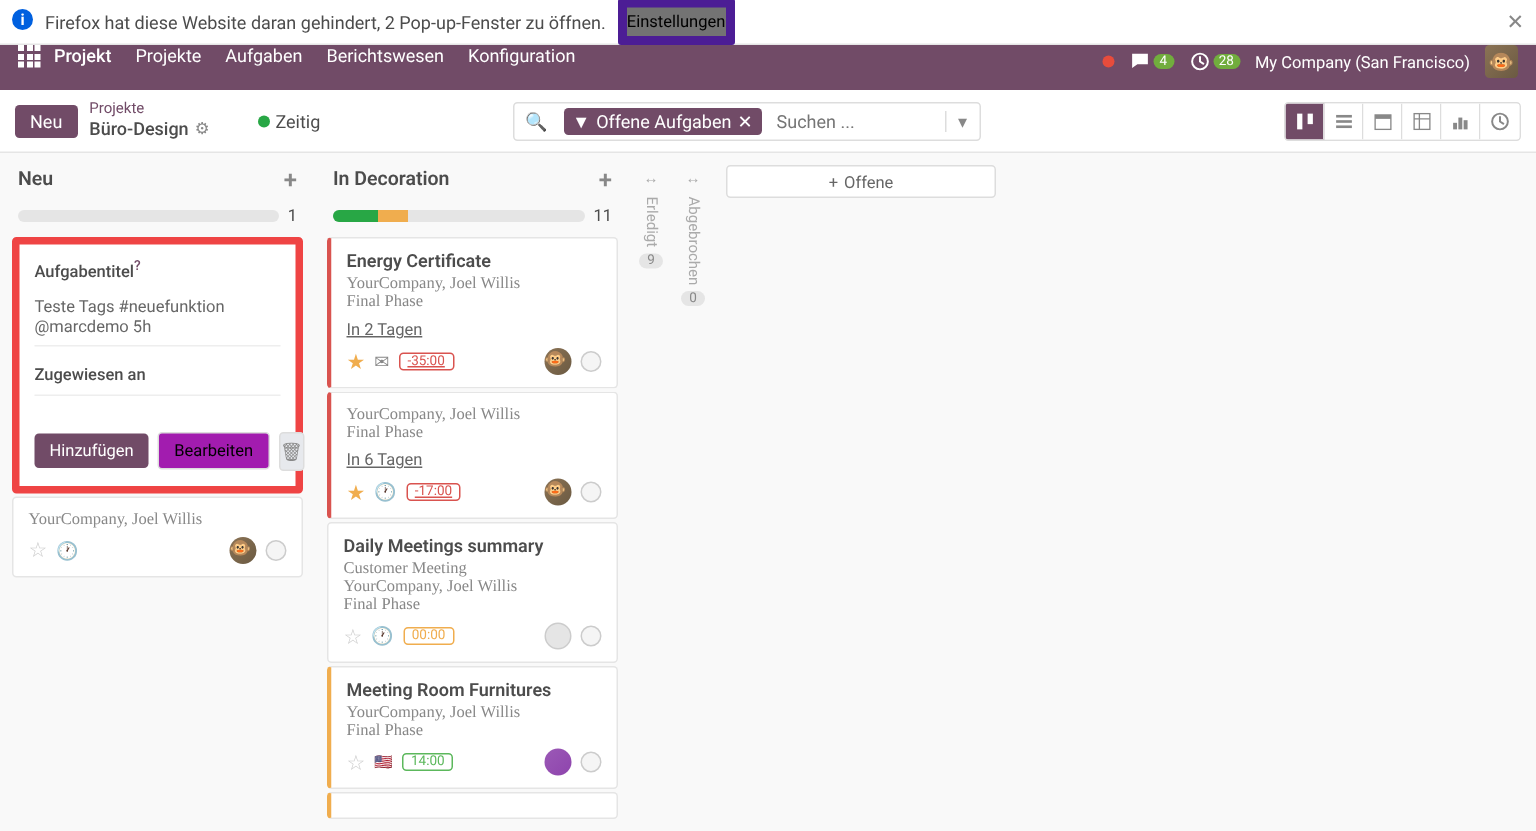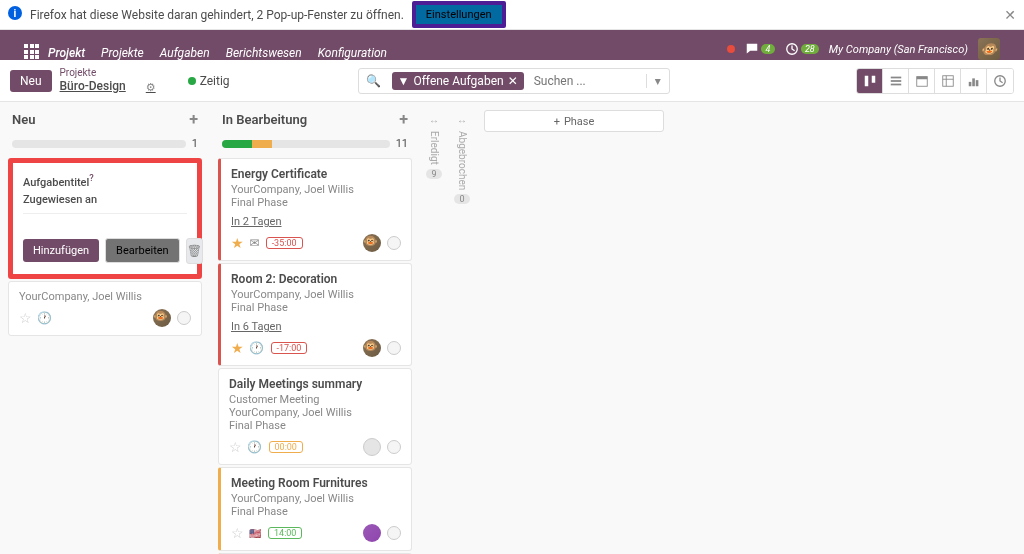--- a/index.html
+++ b/index.html
@@ -1,41 +1,41 @@
 <!DOCTYPE html>
 <html><head>
 <meta charset="utf-8">
 <style>
 * { margin: 0; padding: 0; box-sizing: border-box; font-family: -apple-system, BlinkMacSystemFont, "Segoe UI", Roboto, sans-serif; }
 body { background: #f9f9f9; width: 1024px; height: 554px; overflow: hidden; font-size: 12px; color: #4c4c4c; }
 
 .notification-bar { background: #fff; height: 30px; display: flex; align-items: center; padding: 0 8px; border-bottom: 1px solid #e5e5e5; gap: 8px; }
 .info-icon svg { width: 14px; height: 14px; }
-.settings-btn { background: #0369a1; border: 4px solid #4c1d95; padding: 3px 10px; border-radius: 2px; font-size: 11px; cursor: pointer; }
+.settings-btn { background: #737373; border: 6px solid #4c1d95; padding: 3px 0; border-radius: 2px; font-size: 11px; cursor: pointer; }
 .close-notif { margin-left: auto; color: #888; cursor: pointer; font-size: 14px; }
 
-.top-nav { background: #714b67; height: 30px; display: flex; align-items: flex-end; color: #fff; padding: 0 24px; font-size: 12px; font-style: italic; }
+.top-nav { background: #714b67; height: 30px; display: flex; align-items: flex-start; color: #fff; padding: 0 12px; font-size: 12px; }
 .apps-icon { width: 16px; height: 16px; display: grid; grid-template-columns: repeat(3, 1fr); gap: 1px; margin-right: 8px; cursor: pointer; }
 .apps-icon span { background: #fff; width: 4px; height: 4px; }
 .nav-title { font-weight: 500; margin-right: 16px; }
 .nav-items { display: flex; gap: 16px; }
 .nav-items span { cursor: pointer; }
 .nav-right { margin-left: auto; display: flex; align-items: center; gap: 10px; }
 .red-dot { width: 8px; height: 8px; background: #e74c3c; border-radius: 50%; }
 .chat-badge, .activity-badge { display: flex; align-items: center; gap: 2px; cursor: pointer; }
 .chat-badge svg, .activity-badge svg { width: 14px; height: 14px; }
 .badge-count { background: #71ad3d; color: #fff; font-size: 9px; padding: 0 4px; border-radius: 8px; min-width: 14px; text-align: center; }
 .company-name { font-size: 11px; }
 .avatar { width: 22px; height: 22px; border-radius: 3px; background: linear-gradient(135deg, #8b7355, #6b5a42); display: flex; align-items: center; justify-content: center; font-size: 14px; }
 
 .toolbar { background: #fff; height: 42px; display: flex; align-items: center; padding: 0 10px; border-bottom: 1px solid #e5e5e5; gap: 8px; }
 .new-btn { background: #714b67; color: #fff; border: none; padding: 4px 10px; border-radius: 3px; font-size: 12px; cursor: pointer; }
 .breadcrumb { display: flex; flex-direction: column; line-height: 1.2; }
 .breadcrumb-top { color: #714b67; font-size: 10px; cursor: pointer; }
-.breadcrumb-bottom { display: flex; align-items: flex-end; gap: 20px; font-size: 12px; font-weight: 500; text-decoration: underline; }
+.breadcrumb-bottom { display: flex; align-items: flex-start; gap: 4px; font-size: 12px; font-weight: 500; }
 .gear-small { color: #888; cursor: pointer; font-size: 11px; }
 .timely-badge { display: flex; align-items: center; gap: 4px; margin-left: 24px; }
 .timely-dot { width: 8px; height: 8px; background: #28a745; border-radius: 50%; }
 .search-wrap { margin-left: 120px; display: flex; align-items: center; border: 1px solid #ddd; border-radius: 3px; height: 26px; }
 .search-mag { padding: 0 8px; color: #888; }
 .filter-tag { background: #714b67; color: #fff; display: flex; align-items: center; gap: 4px; padding: 2px 6px; border-radius: 3px; margin: 0 2px; }
 .filter-tag-icon { font-weight: bold; }
 .filter-close { cursor: pointer; }
 .search-input { border: none; outline: none; padding: 0 8px; width: 120px; font-size: 12px; }
 .search-dropdown { border-left: 1px solid #ddd; padding: 0 8px; cursor: pointer; color: #888; }
@@ -52,35 +52,35 @@
 .col-progress { display: flex; align-items: center; gap: 6px; padding: 0 10px 6px; font-size: 11px; }
 .progress-bar { flex: 1; height: 8px; background: #e5e5e5; border-radius: 4px; overflow: hidden; display: flex; }
 .progress-seg { height: 100%; }
 
 .task-form { background: #fff; border: 5px solid #ef4444; border-radius: 3px; margin: 2px 6px; padding: 10px; }
 .form-label { font-size: 11px; font-weight: 500; margin-bottom: 4px; }
 .form-label sup { color: #714b67; }
 .form-text { font-size: 11px; color: #666; padding: 6px 0; border-bottom: 1px solid #eee; margin-bottom: 12px; }
 .form-actions { display: flex; align-items: center; gap: 6px; margin-top: 24px; }
 .btn-primary { background: #714b67; color: #fff; border: none; padding: 5px 10px; font-size: 11px; border-radius: 3px; cursor: pointer; }
-.btn-secondary { background: #737373; border: 1px solid #ddd; padding: 5px 10px; font-size: 11px; border-radius: 3px; cursor: pointer; }
+.btn-secondary { background: #a21caf; border: 1px solid #ddd; padding: 5px 10px; font-size: 11px; border-radius: 3px; cursor: pointer; }
 .trash-icon { margin-left: auto; color: #888; cursor: pointer; background: #e7e9ed; border: 1px solid #ddd; width: 26px; height: 26px; display: flex; align-items: center; justify-content: center; border-radius: 3px; }
 
 .card { background: #fff; border: 1px solid #e5e5e5; border-radius: 3px; margin: 2px 6px; padding: 8px 10px; position: relative; }
 .card.stripe-red { border-left: 3px solid #d9534f; }
 .card.stripe-orange { border-left: 3px solid #f0ad4e; }
 .card-title { font-weight: 600; font-size: 12px; margin-bottom: 2px; }
-.card-sub { color: #888; font-size: 11px; }
+.card-sub { color: #888; font-size: 11px; font-family: Liberation Serif, serif; }
 .card-due { font-size: 11px; color: #666; margin-top: 6px; text-decoration: underline; }
 .card-footer { display: flex; align-items: center; gap: 6px; margin-top: 6px; }
 .star { color: #f0ad4e; font-size: 14px; cursor: pointer; }
 .star.empty { color: #ccc; }
 .clock-icon, .mail-icon { color: #888; font-size: 12px; }
 .time-pill { border: 1px solid; border-radius: 3px; padding: 0 5px; font-size: 9px; }
-.time-pill.red { border-color: #d9534f; color: #d9534f; }
+.time-pill.red { border-color: #d9534f; color: #d9534f; text-decoration: underline; }
 .time-pill.green { border-color: #5cb85c; color: #5cb85c; text-align: right; }
 .time-pill.orange { border-color: #f0ad4e; color: #f0ad4e; }
 .card-avatar { width: 18px; height: 18px; border-radius: 50%; margin-left: auto; background: linear-gradient(135deg, #8b7355, #6b5a42); }
 .card-avatar.purple { background: linear-gradient(135deg, #9b59b6, #8e44ad); }
 .card-avatar.grey { background: #e5e5e5; border: 1px solid #ccc; }
 .status-dot { width: 14px; height: 14px; border-radius: 50%; background: #f5f5f5; border: 1px solid #ccc; cursor: pointer; }
 .flag-icon { font-size: 10px; }
 
 .vert-col { width: 28px; display: flex; flex-direction: column; align-items: center; padding-top: 12px; color: #aaa; font-size: 10px; flex-shrink: 0; }
 .vert-arrows { font-size: 10px; margin-bottom: 6px; cursor: pointer; }
@@ -223,20 +223,21 @@
     </div>
     <div class="col-progress">
       <div class="progress-bar"></div>
       <span>1</span>
     </div>
 
     <div class="task-form">
       <div class="form-label">
         <span>Aufgabentitel</span><sup>?</sup>
       </div>
+      <div class="form-text">Teste Tags #neuefunktion @marcdemo 5h</div>
       <div class="form-label">Zugewiesen an</div>
       <div style="height:4px;border-bottom:1px solid #eee;margin-bottom:8px"></div>
       <div class="form-actions">
         <button class="btn-primary">Hinzufügen</button>
         <button class="btn-secondary">Bearbeiten</button>
         <span class="trash-icon">🗑</span>
       </div>
     </div>
 
     <div class="card">
@@ -245,21 +246,21 @@
         <span class="star empty">☆</span>
         <span class="clock-icon">🕐</span>
         <div class="card-avatar" style="margin-left:auto">🐵</div>
         <div class="status-dot"></div>
       </div>
     </div>
   </div>
 
   <div class="column">
     <div class="col-header">
-      <span>In Bearbeitung</span>
+      <span>In Decoration</span>
       <span class="col-add">+</span>
     </div>
     <div class="col-progress">
       <div class="progress-bar">
         <div class="progress-seg" style="width:18%;background:#28a745"></div>
         <div class="progress-seg" style="width:12%;background:#f0ad4e"></div>
       </div>
       <span>11</span>
     </div>
 
@@ -272,21 +273,20 @@
         <div class="card-footer">
           <span class="star">★</span>
           <span class="mail-icon">✉</span>
           <span class="time-pill red">-35:00</span>
           <div class="card-avatar">🐵</div>
           <div class="status-dot"></div>
         </div>
       </div>
 
       <div class="card stripe-red">
-        <div class="card-title">Room 2: Decoration</div>
         <div class="card-sub">YourCompany, Joel Willis</div>
         <div class="card-sub">Final Phase</div>
         <div class="card-due">In 6 Tagen</div>
         <div class="card-footer">
           <span class="star">★</span>
           <span class="clock-icon">🕐</span>
           <span class="time-pill red">-17:00</span>
           <div class="card-avatar">🐵</div>
           <div class="status-dot"></div>
         </div>
@@ -338,17 +338,17 @@
 
   <div class="vert-col">
     <span class="vert-arrows">↔</span>
     <span class="vert-label">Abgebrochen</span>
     <span class="vert-count">0</span>
   </div>
 
   <div class="phase-col">
     <div class="phase-add">
       <span>+</span>
-      <span>Phase</span>
+      <span>Offene</span>
     </div>
   </div>
 
 </div>
 
 </body></html>

